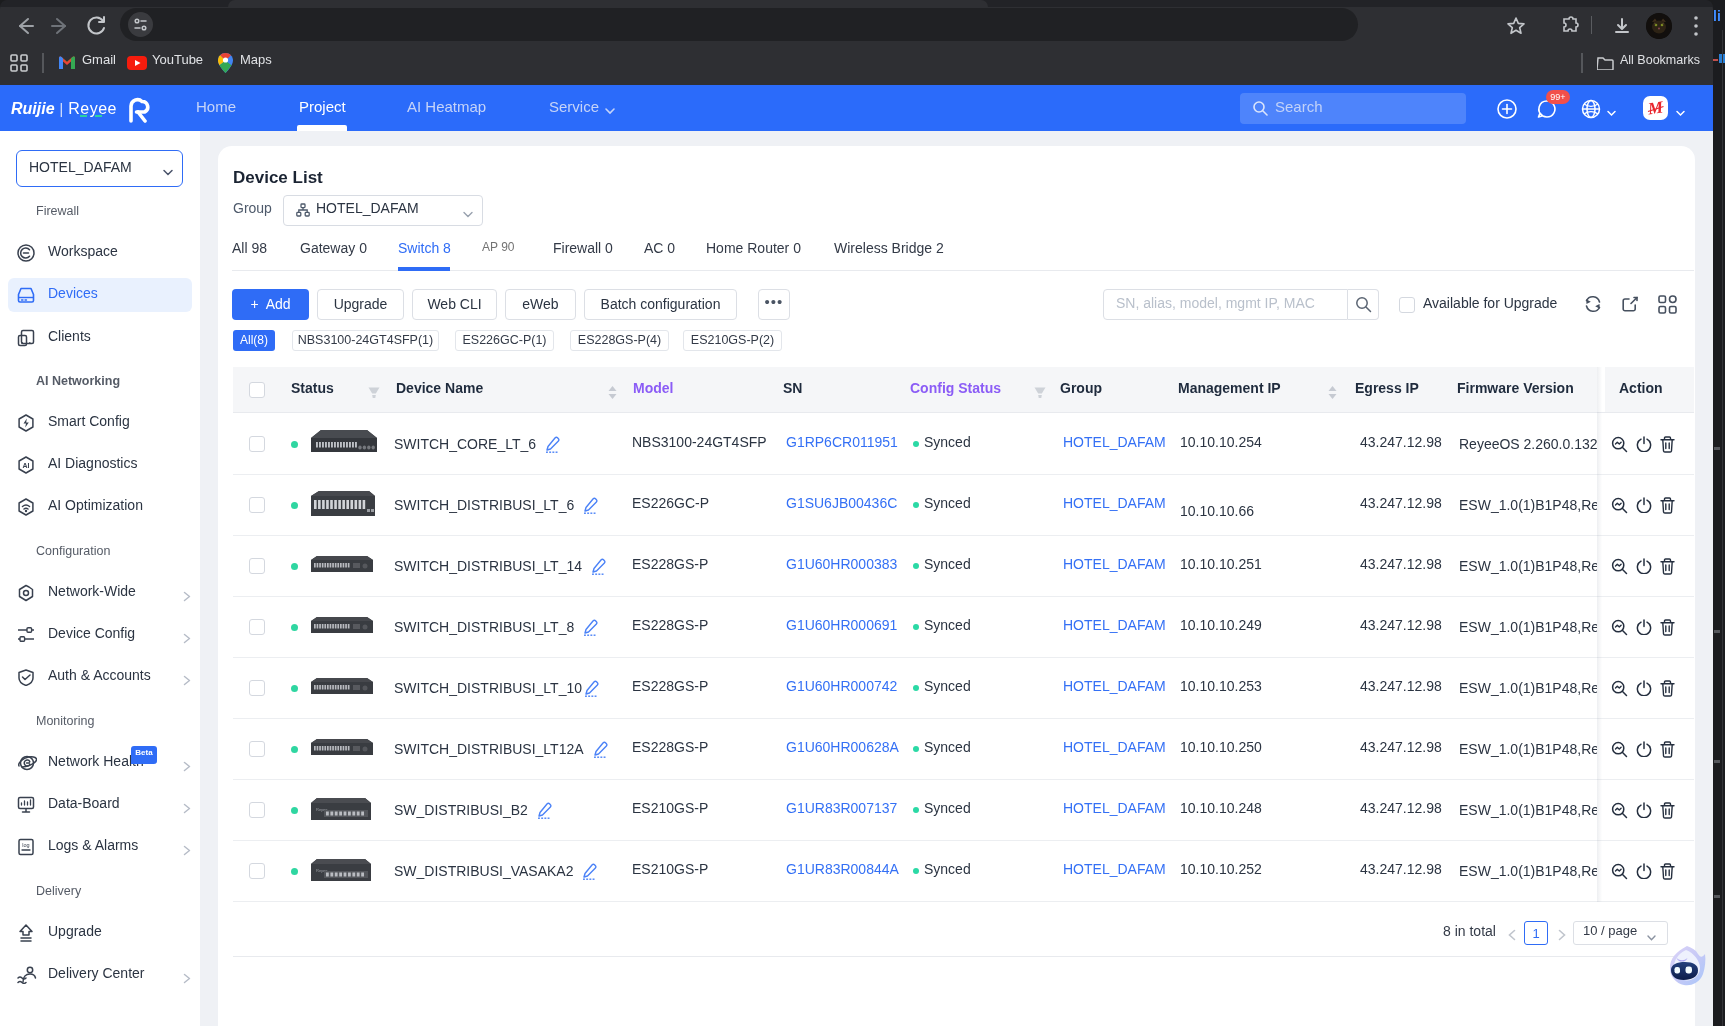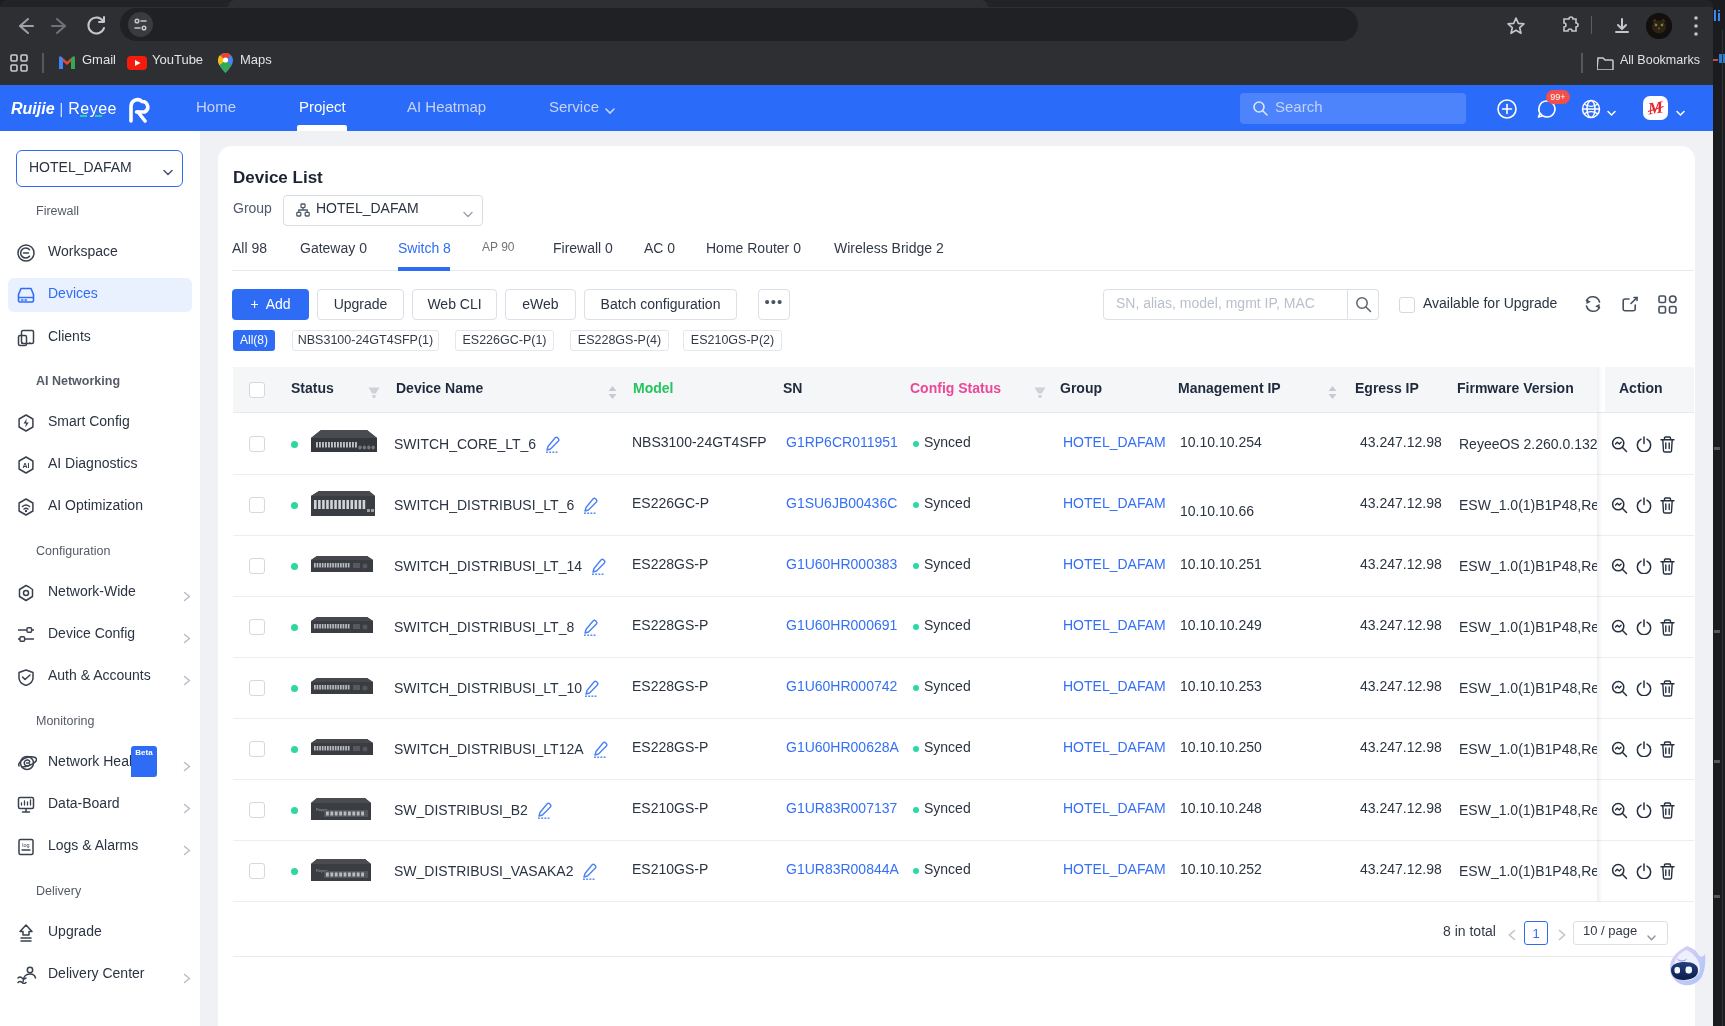--- a/index.html
+++ b/index.html
@@ -192,21 +192,21 @@
 <div class="abs" style="left:48px;top:836.5px;font-size:14px;color:#2b3442;font-weight:normal;"><span class="txt">Logs &amp; Alarms</span></div>
 <div class="abs" style="left:182px;top:842px;width:10px;height:11px;"><svg width="10" height="11" viewBox="0 0 10 11">
         <path d="M2.5 1.5 L7.5 5.5 L2.5 9.5" stroke="#b6bcc7" stroke-width="1.5" fill="none" stroke-linecap="round" stroke-linejoin="round"></path>
       </svg></div>
 <div class="abs" style="left:36px;top:883.625px;font-size:12.5px;color:#555b66;font-weight:normal;"><span class="txt">Delivery</span></div>
 <div class="abs" style="left:48px;top:922.5px;font-size:14px;color:#2b3442;font-weight:normal;"><span class="txt">Upgrade</span></div>
 <div class="abs" style="left:48px;top:964.5px;font-size:14px;color:#2b3442;font-weight:normal;"><span class="txt">Delivery Center</span></div>
 <div class="abs" style="left:182px;top:970px;width:10px;height:11px;"><svg width="10" height="11" viewBox="0 0 10 11">
         <path d="M2.5 1.5 L7.5 5.5 L2.5 9.5" stroke="#b6bcc7" stroke-width="1.5" fill="none" stroke-linecap="round" stroke-linejoin="round"></path>
       </svg></div>
-<div class="abs" style="left:131px;top:746px;width:26px;height:31px;background:#2f6cf6;border-radius:3px 3px 3px 0;color:#fff;font-size:8px;text-align:center;line-height:13px;font-weight:bold;">Beta</div>
+<div class="abs" style="left:131px;top:746px;width:26px;height:18px;background:#2f6cf6;border-radius:3px 3px 3px 0;color:#fff;font-size:8px;text-align:center;line-height:13px;font-weight:bold;">Beta</div>
 <div class="abs" style="left:17px;top:244px;width:18px;height:18px;"><svg width="18" height="18" viewBox="0 0 18 18">
         <circle cx="9" cy="9" r="8" fill="none" stroke="#39414f" stroke-width="1.5"></circle>
         <path d="M12.5 5.8 a5 5 0 1 0 0 6.4 M6.5 9 h5" fill="none" stroke="#39414f" stroke-width="1.5" stroke-linecap="round"></path>
       </svg></div>
 <div class="abs" style="left:17px;top:287px;width:18px;height:17px;"><svg width="18" height="17" viewBox="0 0 18 17">
         <path d="M4 1.5 h10 l2.5 6 v6 a1.5 1.5 0 0 1 -1.5 1.5 h-12 a1.5 1.5 0 0 1 -1.5 -1.5 v-6 Z" fill="none" stroke="#2f6cf6" stroke-width="1.6" stroke-linejoin="round"></path>
         <line x1="1.8" y1="10.5" x2="16.2" y2="10.5" stroke="#2f6cf6" stroke-width="1.4"></line>
         <line x1="4.5" y1="13" x2="6" y2="13" stroke="#2f6cf6" stroke-width="1.4" stroke-linecap="round"></line>
         <line x1="8" y1="13" x2="9.5" y2="13" stroke="#2f6cf6" stroke-width="1.4" stroke-linecap="round"></line>
       </svg></div>
@@ -331,23 +331,23 @@
 <div class="abs" style="left:233px;top:330px;width:42px;height:21px;background:#2f6cf6;border-radius:3px;color:#fff;font-size:12px;text-align:center;line-height:21px;">All(8)</div>
 <div class="abs" style="left:292px;top:330px;width:147px;height:21px;background:#fff;border:1px solid #e3e6eb;border-radius:3px;color:#333a47;font-size:12.5px;text-align:center;line-height:19px;">NBS3100-24GT4SFP(1)</div>
 <div class="abs" style="left:455px;top:330px;width:99px;height:21px;background:#fff;border:1px solid #e3e6eb;border-radius:3px;color:#333a47;font-size:12.5px;text-align:center;line-height:19px;">ES226GC-P(1)</div>
 <div class="abs" style="left:570px;top:330px;width:99px;height:21px;background:#fff;border:1px solid #e3e6eb;border-radius:3px;color:#333a47;font-size:12.5px;text-align:center;line-height:19px;">ES228GS-P(4)</div>
 <div class="abs" style="left:683px;top:330px;width:99px;height:21px;background:#fff;border:1px solid #e3e6eb;border-radius:3px;color:#333a47;font-size:12.5px;text-align:center;line-height:19px;">ES210GS-P(2)</div>
 <div class="abs" style="left:233px;top:367px;width:1364px;height:45px;background:#f5f6f8;"></div>
 <div class="abs" style="left:1605px;top:367px;width:89px;height:45px;background:#f5f6f8;"></div>
 <div class="abs" style="left:233px;top:412px;width:1461px;height:1px;background:#e8eaee;"></div>
 <div class="abs" style="left:291px;top:379.5px;font-size:14px;color:#1f2b3d;font-weight:bold;"><span class="txt">Status</span></div>
 <div class="abs" style="left:396px;top:379.5px;font-size:14px;color:#1f2b3d;font-weight:bold;"><span class="txt">Device Name</span></div>
-<div class="abs" style="left:633px;top:379.5px;font-size:14px;color:#22c55e;font-weight:bold;"><span class="txt">Model</span></div>
+<div class="abs" style="left:633px;top:379.5px;font-size:14px;color:#8b5cf6;font-weight:bold;"><span class="txt">Model</span></div>
 <div class="abs" style="left:783px;top:379.5px;font-size:14px;color:#1f2b3d;font-weight:bold;"><span class="txt">SN</span></div>
-<div class="abs" style="left:910px;top:379.5px;font-size:14px;color:#ec4899;font-weight:bold;"><span class="txt">Config Status</span></div>
+<div class="abs" style="left:910px;top:379.5px;font-size:14px;color:#8b5cf6;font-weight:bold;"><span class="txt">Config Status</span></div>
 <div class="abs" style="left:1060px;top:379.5px;font-size:14px;color:#1f2b3d;font-weight:bold;"><span class="txt">Group</span></div>
 <div class="abs" style="left:1178px;top:379.5px;font-size:14px;color:#1f2b3d;font-weight:bold;"><span class="txt">Management IP</span></div>
 <div class="abs" style="left:1355px;top:379.5px;font-size:14px;color:#1f2b3d;font-weight:bold;"><span class="txt">Egress IP</span></div>
 <div class="abs" style="left:1457px;top:379.5px;font-size:14px;color:#1f2b3d;font-weight:bold;"><span class="txt">Firmware Version</span></div>
 <div class="abs" style="left:1619px;top:379.5px;font-size:14px;color:#1f2b3d;font-weight:bold;"><span class="txt">Action</span></div>
 <div class="abs" style="left:368px;top:385px;width:12px;height:12px;"><svg width="12" height="12" viewBox="0 0 12 12">
         <path d="M0.5 0.5 h11 L7.8 6.5 H4.2 Z" fill="#ced2d8"></path>
         <path d="M4.2 8 h3.6 L7.3 11 h-2.6 Z" fill="#ced2d8"></path>
       </svg></div>
 <div class="abs" style="left:1034px;top:385px;width:12px;height:12px;"><svg width="12" height="12" viewBox="0 0 12 12">

